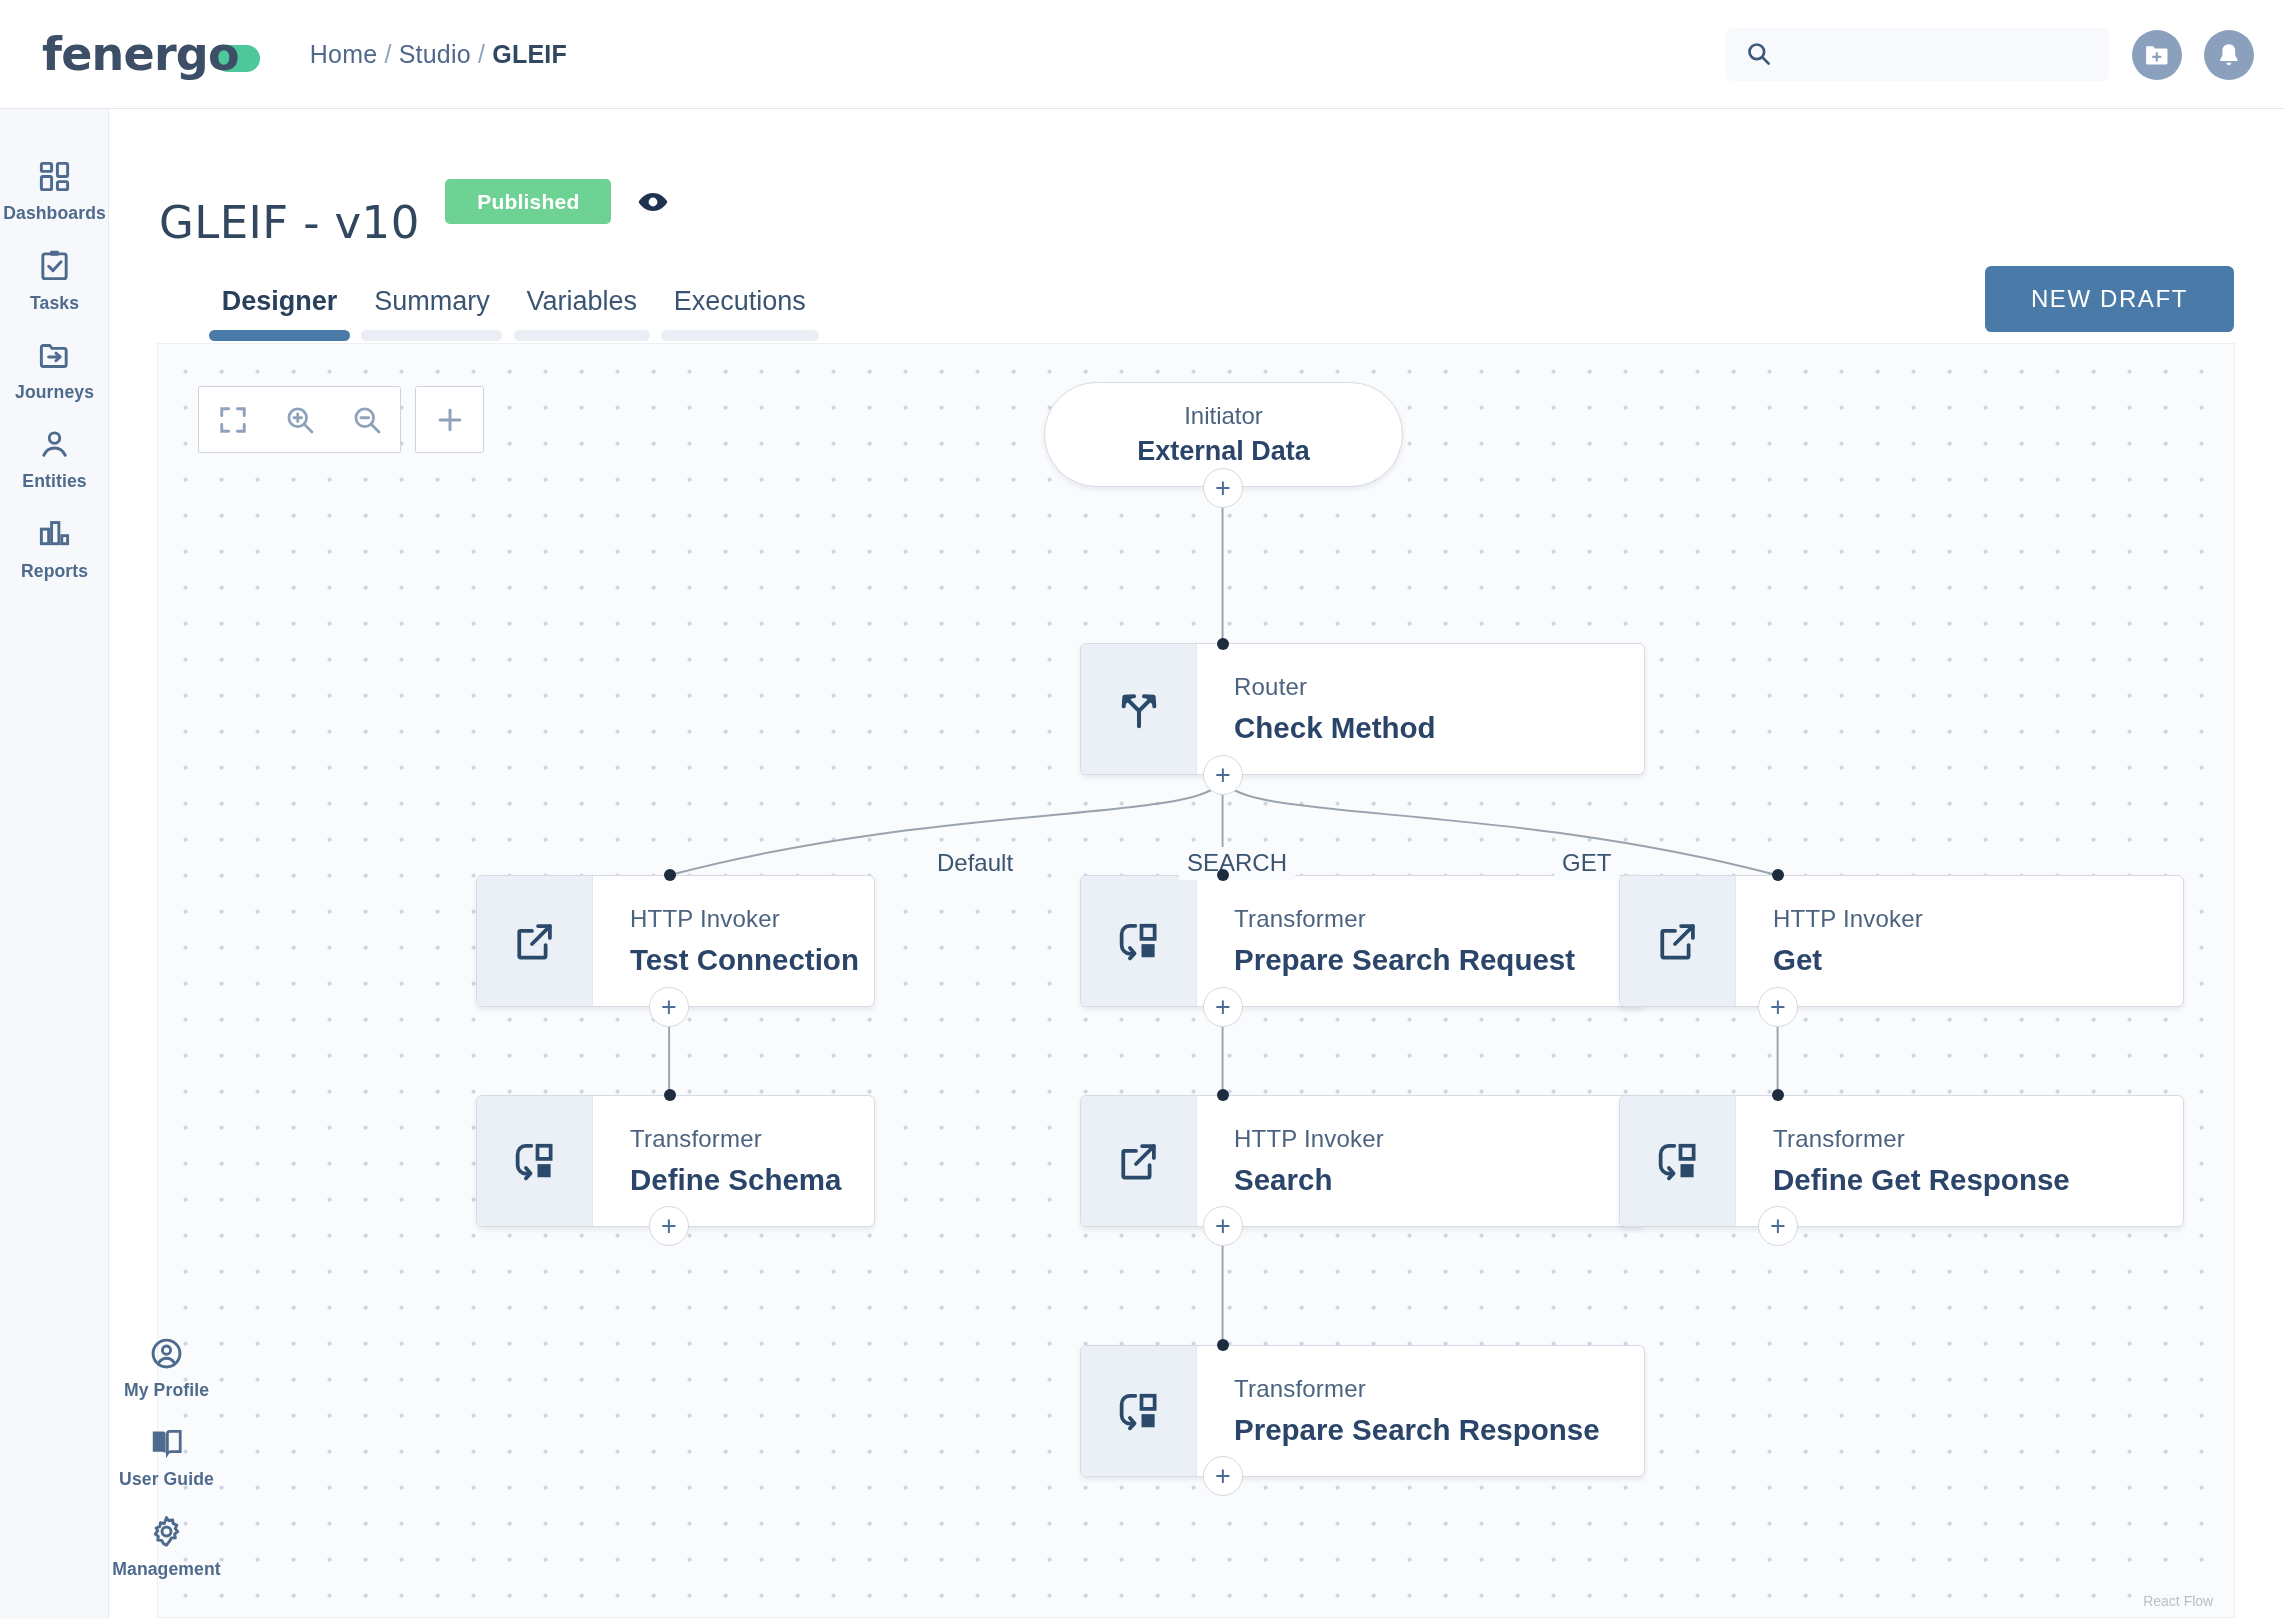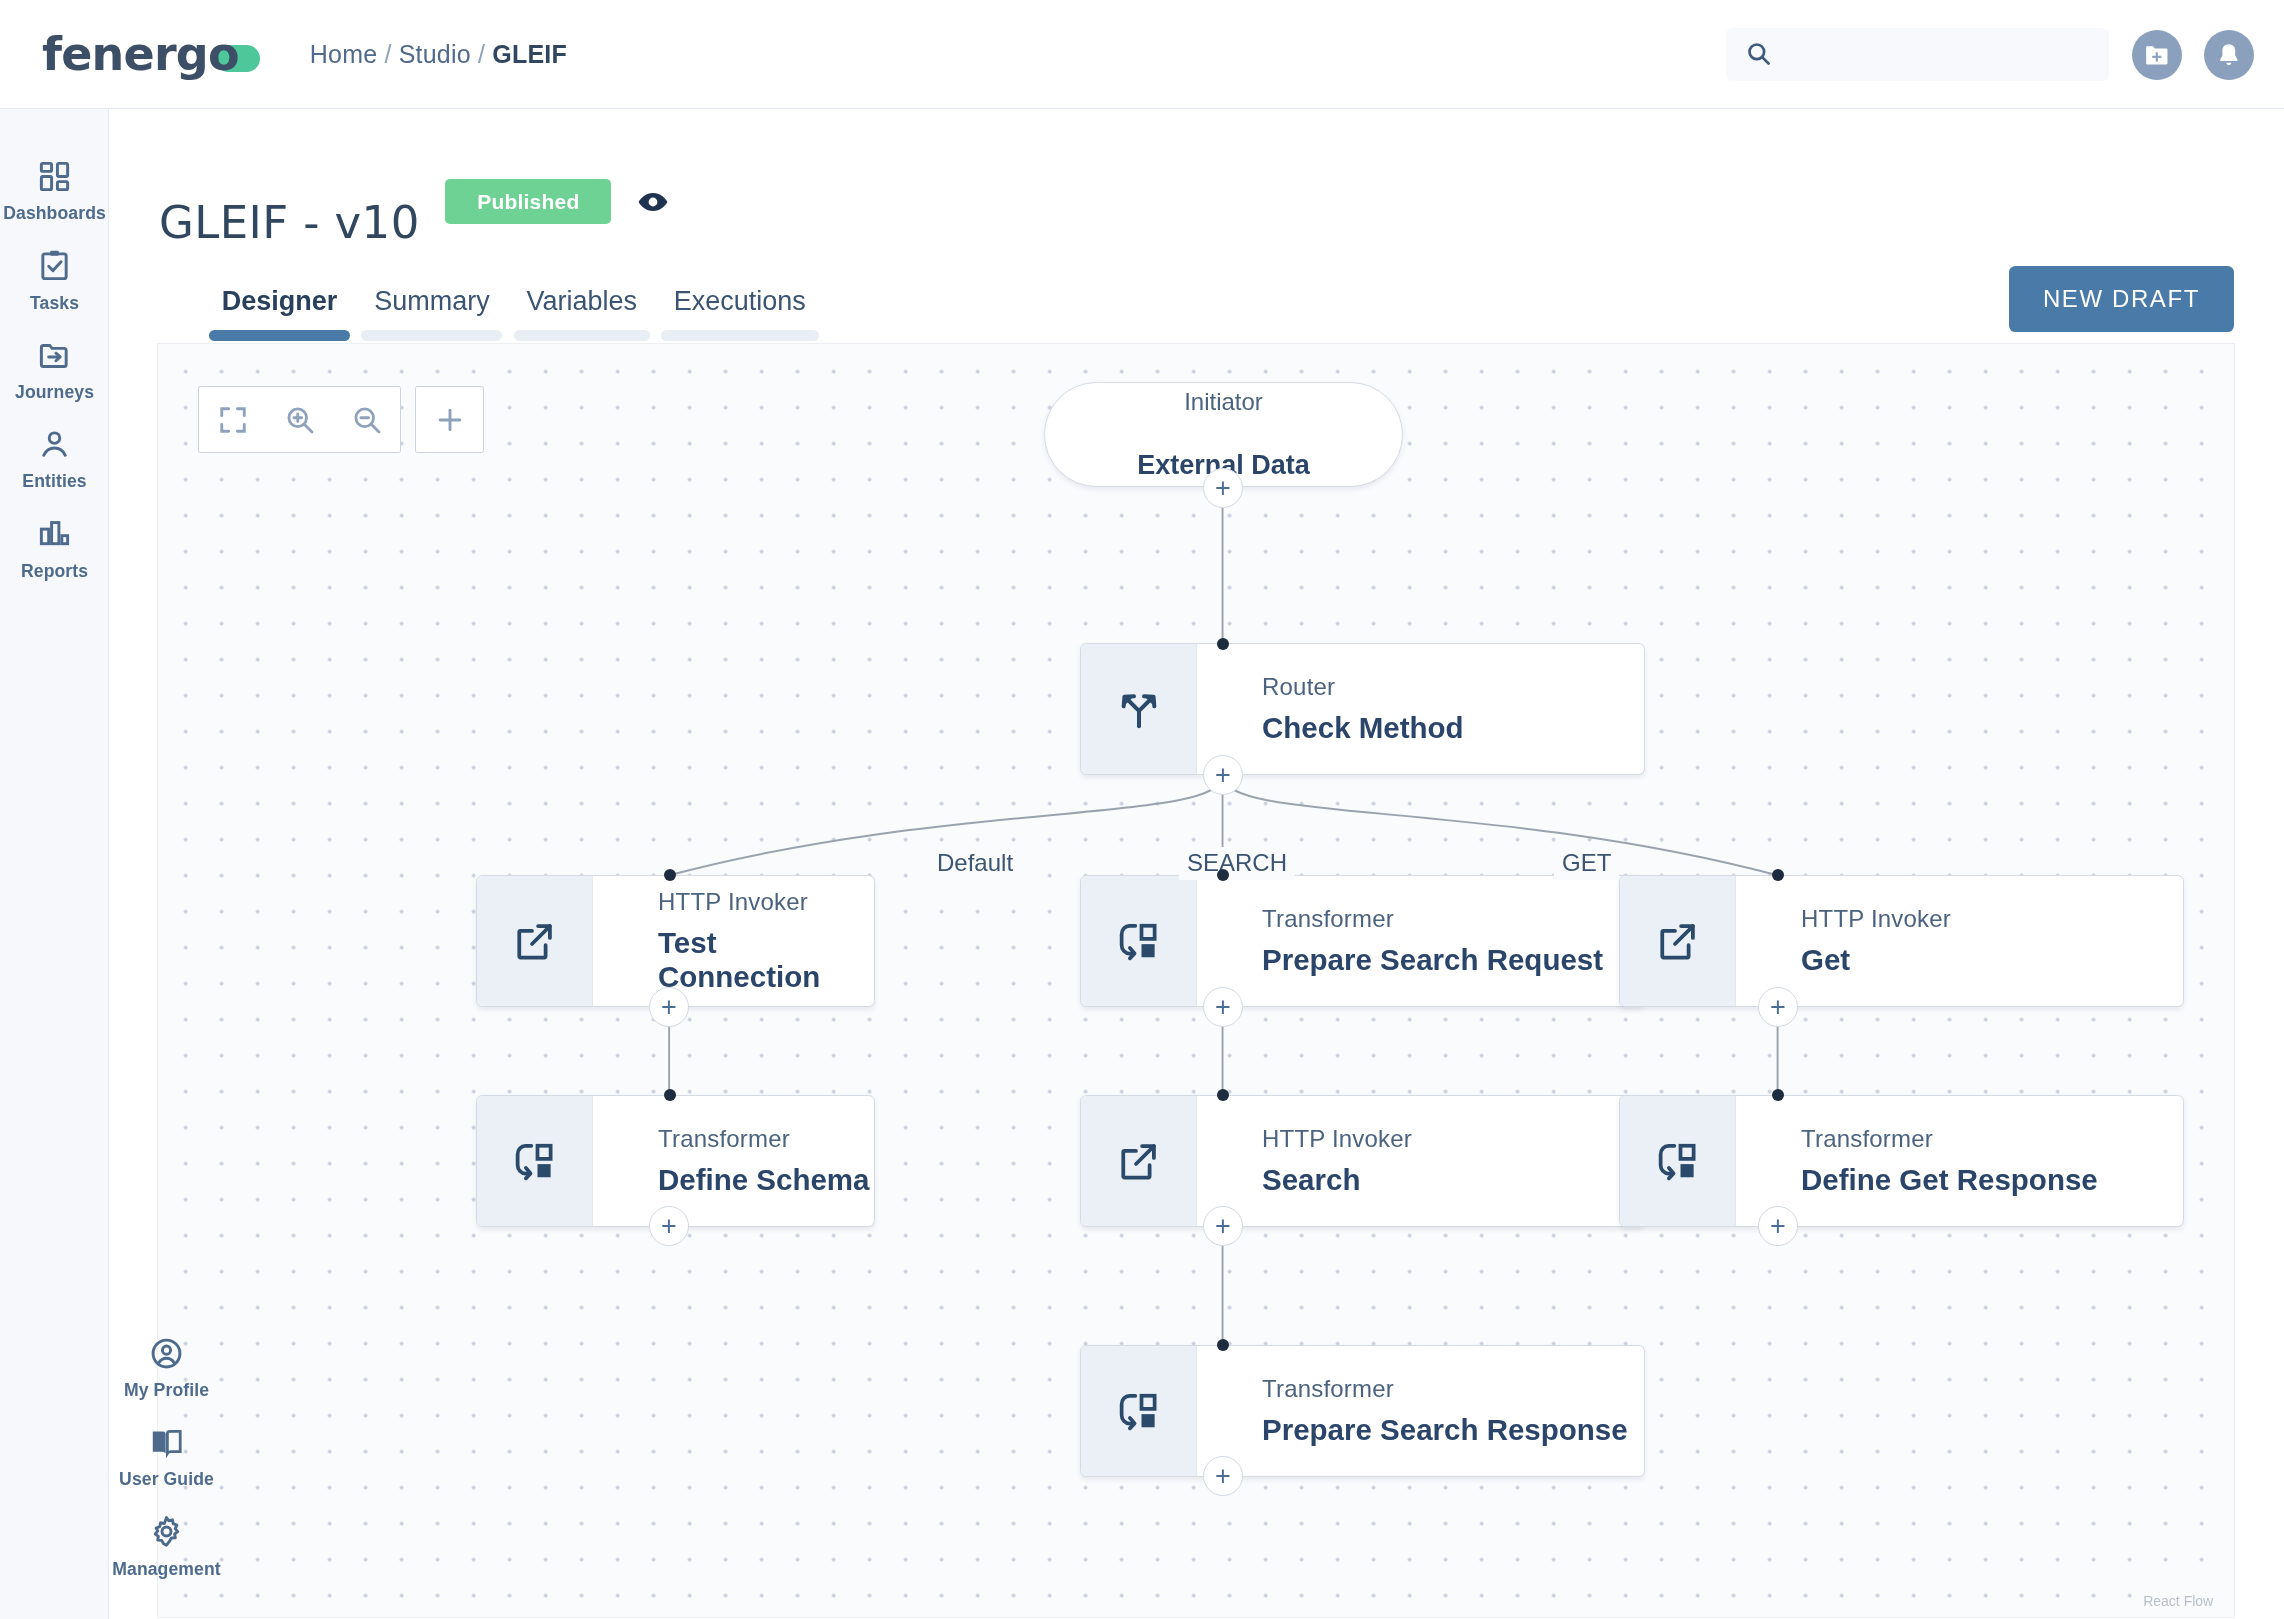--- a/index.html
+++ b/index.html
@@ -80,21 +80,21 @@
     margin-top: 42px;
   }
   .badge {
     background: #6fd295; color: #ffffff; font-size: 21px; font-weight: 700;
     padding: 10.4px 32px; border-radius: 4.8px; letter-spacing: 0.2px;
   }
   .eye-btn { cursor: pointer; display: flex; align-items: center; }
   .new-draft {
     position: absolute; right: 50px; top: 157px;
     background: #4a7ba8; color: #ffffff; border: none; border-radius: 6.4px;
-    font-size: 24px; letter-spacing: 1.6px; padding: 19px 34px; cursor: pointer;
+    font-size: 24px; letter-spacing: 1.6px; padding: 19px 46px; cursor: pointer;
     font-family: "Liberation Sans", sans-serif;
   }
 
   .tabs { display: flex; gap: 0; margin: 37px 0 0 50px; }
   .tab { cursor: pointer; margin-right: 11.2px; }
   .tab-label {
     font-size: 27px; color: #3b5472; padding: 0 12.8px 12.8px;
     display: block; text-align: center;
   }
   .tab.active .tab-label { font-weight: 700; color: #29405c; }
@@ -126,21 +126,21 @@
   .reactflow-attr {
     position: absolute; right: 12.8px; bottom: 4.8px; font-size: 14px;
     color: #b9c0c9; background: #fafbfd; padding: 3.2px 8px;
   }
 
   
   .node {
     position: absolute; background: #ffffff; border: 1.2px solid #d5dbe3;
     border-radius: 6.4px; display: flex; overflow: hidden;
     box-shadow: 0 2.4px 5.6px rgba(40,60,90,.09);
-    cursor: pointer; z-index: 4; gap: 28px;
+    cursor: pointer; z-index: 4;
   }
   .node-icon {
     width: 116px; flex: 0 0 116px; background: #eaf0f5;
     display: flex; align-items: center; justify-content: center;
     border-right: 1.2px solid #e2e8ef;
   }
   .node-body {
     flex: 1; display: flex; flex-direction: column; justify-content: center;
     padding-left: 37px;
   }

